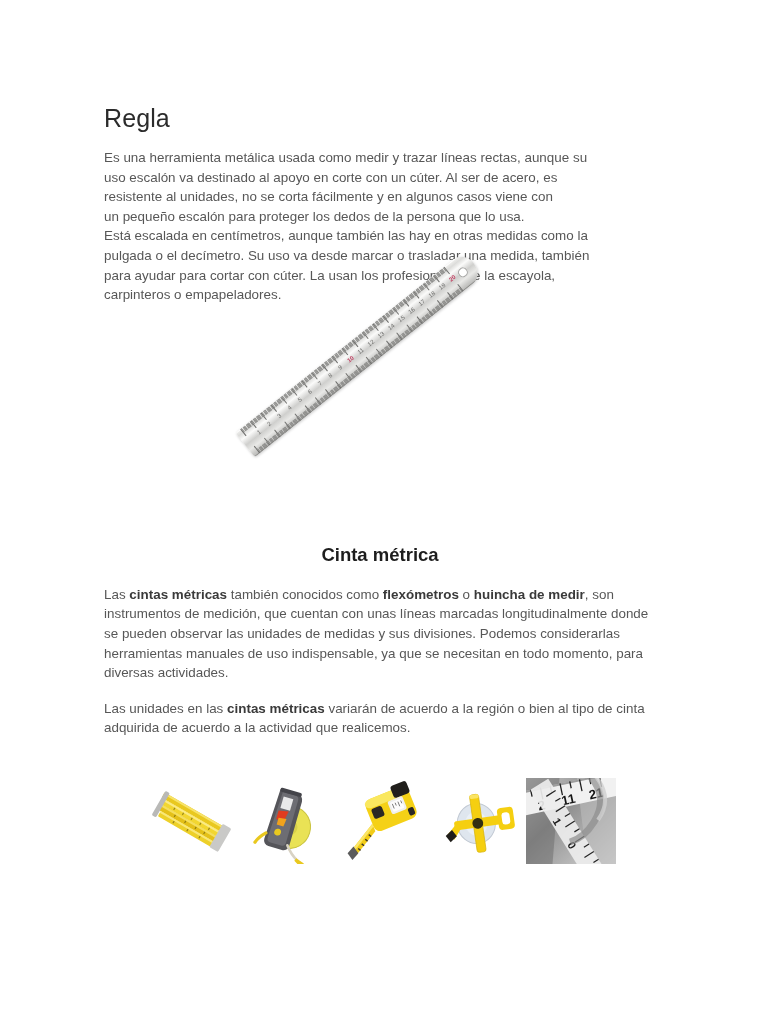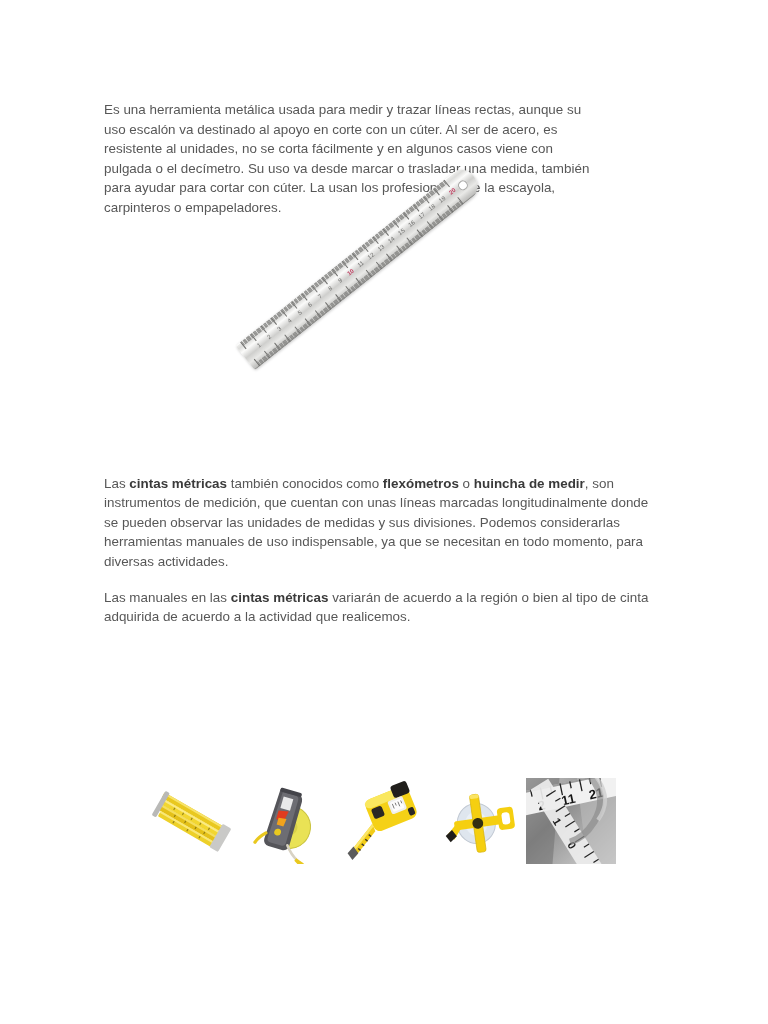--- a/index.html
+++ b/index.html
@@ -154,25 +154,28 @@
   .ph-svg { display: block; width: 100%; height: 100%; }
 </style>
 </head>
 <body>
 
 <div class="page">
 
   <div class="content">
 
 
+    <h2 class="doc-h2">Regla</h2>
 
     <div class="para-block-1">
-      <p class="body-text">Es una herramienta metálica usada para medir y trazar líneas rectas, aunque su</p>
+      <p class="body-text">Es una herramienta metálica usada como medir y trazar líneas rectas, aunque su</p>
       <p class="body-text">uso escalón va destinado al apoyo en corte con un cúter. Al ser de acero, es</p>
       <p class="body-text">resistente al unidades, no se corta fácilmente y en algunos casos viene con</p>
+      <p class="body-text">un pequeño escalón para proteger los dedos de la persona que lo usa.</p>
+      <p class="body-text">Está escalada en centímetros, aunque también las hay en otras medidas como la</p>
       <p class="body-text">pulgada o el decímetro. Su uso va desde marcar o trasladar una medida, también</p>
       <p class="body-text">para ayudar para cortar con cúter. La usan los profesionales de la escayola,</p>
       <p class="body-text">carpinteros o empapeladores.</p>
     </div>
 
     <div class="ruler-figure">
       <div class="ruler-stage">
         <div class="ruler" id="ruler-body">
           <span class="edge-top"></span>
           <span class="edge-bot"></span>
@@ -598,27 +601,28 @@
               <span class="num" style="left: 95%;">19</span>
               <span class="tick major" style="left: 100%;"></span>
               <span class="tick major bottom" style="left: 100%;"></span>
               <span class="num red" style="left: 100%;">20</span>
             </div>
           <span class="hole"></span>
         </div>
       </div>
     </div>
 
+    <h3 class="doc-h3">Cinta métrica</h3>
 
     <div class="para-block-2">
       <p class="body-text"><span>Las </span><b>cintas métricas</b><span> también conocidos como </span><b>flexómetros</b><span> o </span><b>huincha de medir</b><span>, son instrumentos de medición, que cuentan con unas líneas marcadas longitudinalmente donde se pueden observar las unidades de medidas y sus divisiones. Podemos considerarlas herramientas manuales de uso indispensable, ya que se necesitan en todo momento, para diversas actividades.</span></p>
     </div>
 
     <div class="para-block-3">
-      <p class="body-text"><span>Las manuales en las </span><b>cintas métricas</b><span> variarán de acuerdo a la región o bien al tipo de cinta adquirida de acuerdo a la actividad que realicemos.</span></p>
+      <p class="body-text"><span>Las unidades en las </span><b>cintas métricas</b><span> variarán de acuerdo a la región o bien al tipo de cinta adquirida de acuerdo a la actividad que realicemos.</span></p>
     </div>
 
   </div>
 
   <div class="photo-strip">
 
     <div class="photo photo-1">
       <svg class="ph-svg" viewBox="0 0 104 86" preserveAspectRatio="xMidYMid meet">
         <rect width="104" height="86" fill="#ffffff"></rect>
         <g transform="rotate(30 52 43)">

